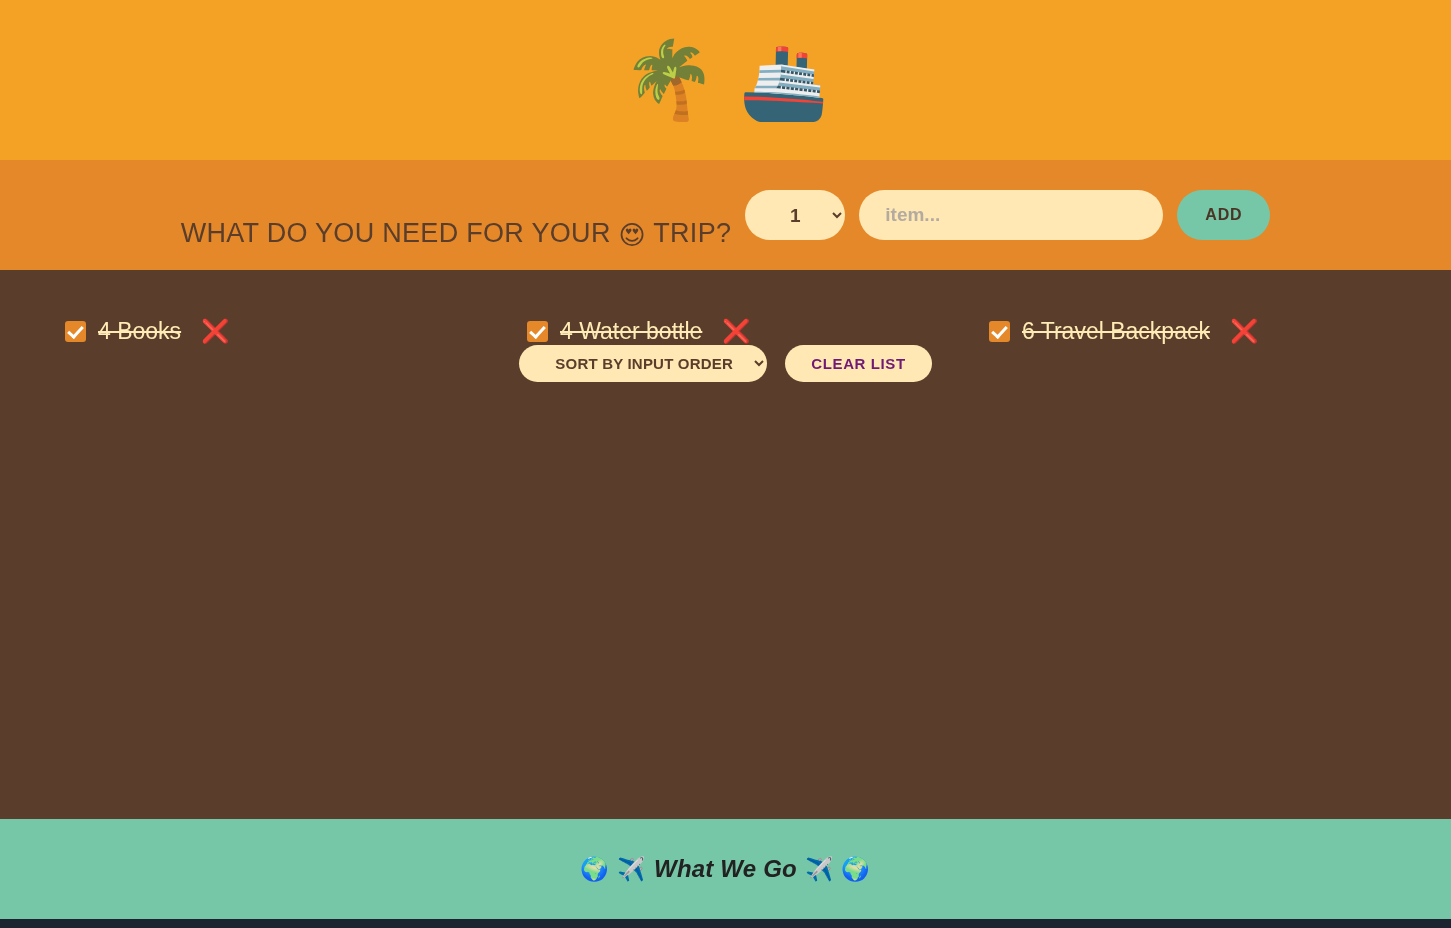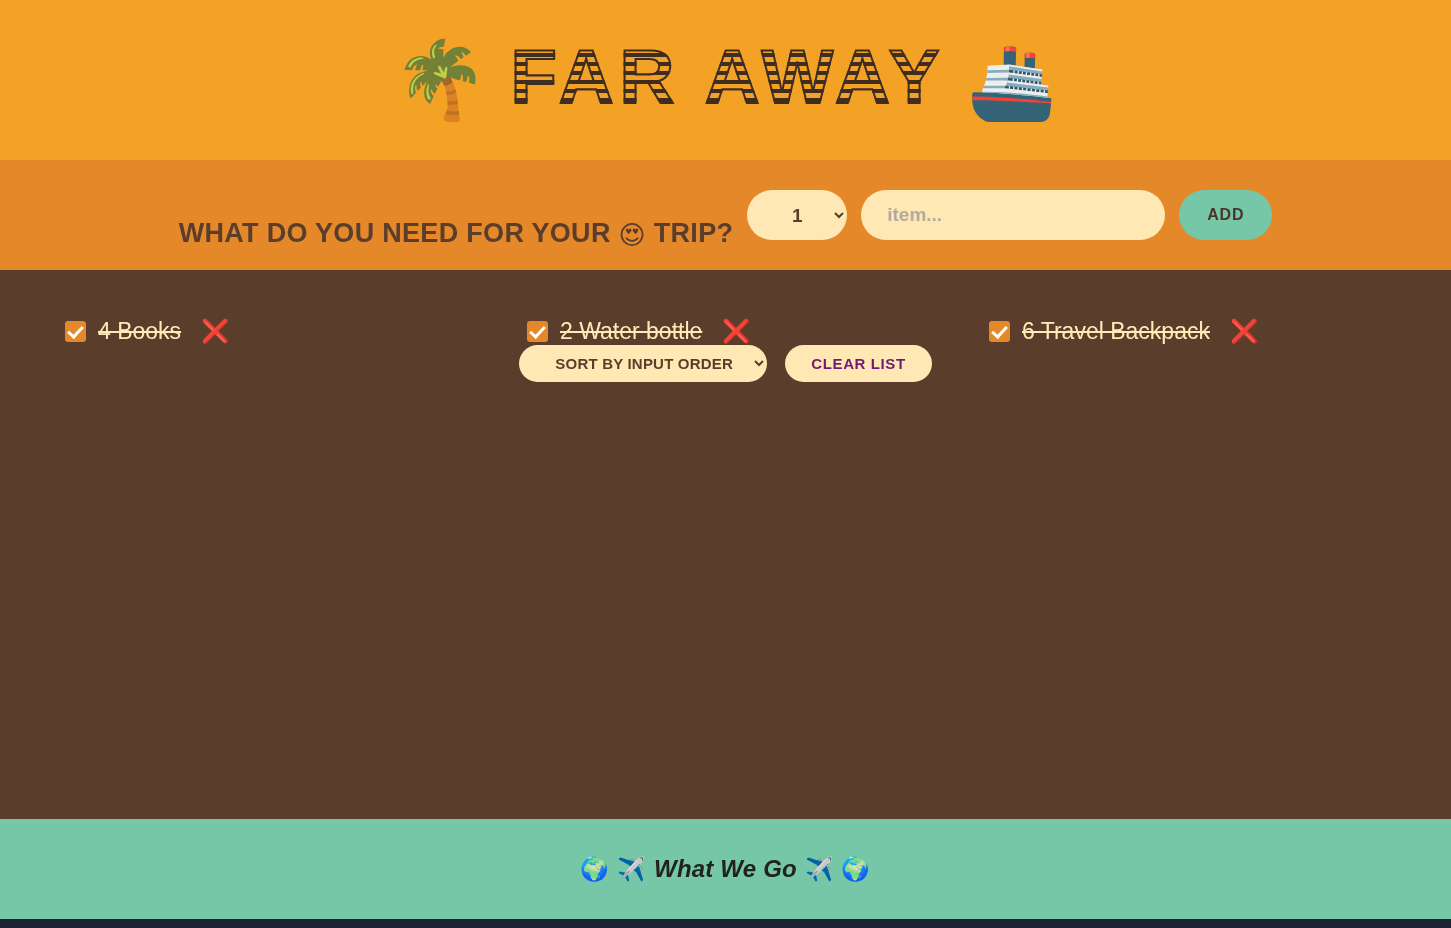--- a/index.html
+++ b/index.html
@@ -72,21 +72,21 @@
     gap: 14px;
     flex: 0 0 auto;
     padding: 0 20px;
   }
   .form-question {
     font-size: 27px;
     color: #5a3e2b;
     text-transform: uppercase;
     letter-spacing: 0.3px;
     white-space: nowrap;
-    font-weight: 700;
+    font-weight: 400;
     margin-top: 38px;
   }
   .form-question .q-emoji {
     font-family: "DejaVu Sans", sans-serif;
     font-size: 26px;
     vertical-align: -2px;
   }
   .qty-select {
     appearance: auto;
     background: #ffe8b3;
@@ -260,21 +260,20 @@
     flex: 0 0 auto;
   }
 </style>
 </head>
 <body>
 
 <div class="app">
 
   <header class="app-header">
     <span class="header-emoji palm">🌴</span>
-    <h1 class="app-title">Far Away</h1>
     <span class="header-emoji ship">🚢</span>
   </header>
 
   <form class="add-form">
     <span class="form-question">
       <span>What do you need for your</span>
       <span class="q-emoji">😍</span>
       <span>trip?</span>
     </span>
     <select class="qty-select"><option value="1">1</option><option value="2">2</option><option value="3">3</option><option value="4">4</option><option value="5">5</option><option value="6">6</option><option value="7">7</option><option value="8">8</option><option value="9">9</option><option value="10">10</option></select>
@@ -284,21 +283,21 @@
 
   <div class="packing-list">
     <ul class="items-grid">
         <li class="item-row">
           <input type="checkbox" class="item-check" checked="" style="">
           <span class="item-label packed">4 Books</span>
           <button class="delete-btn">❌</button>
         </li>
         <li class="item-row">
           <input type="checkbox" class="item-check" checked="" style="">
-          <span class="item-label packed">2 Water bottle</span>
+          <span class="item-label packed">4 Water bottle</span>
           <button class="delete-btn">❌</button>
         </li>
         <li class="item-row">
           <input type="checkbox" class="item-check" checked="" style="">
           <span class="item-label packed">6 Travel Backpack</span>
           <button class="delete-btn">❌</button>
         </li>
       </ul>
 
     <div class="list-actions">

